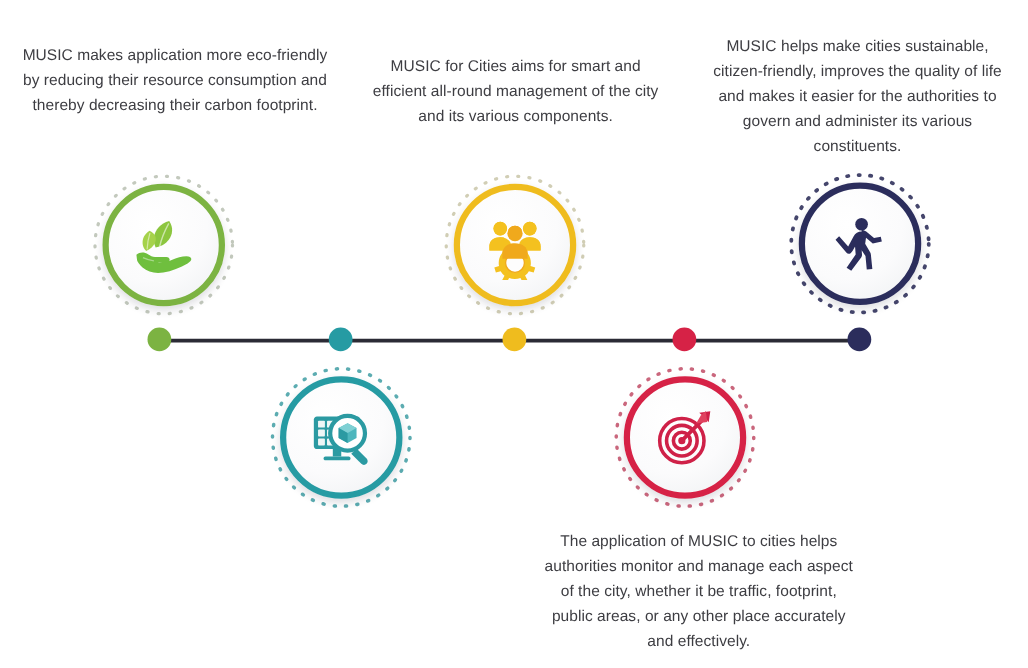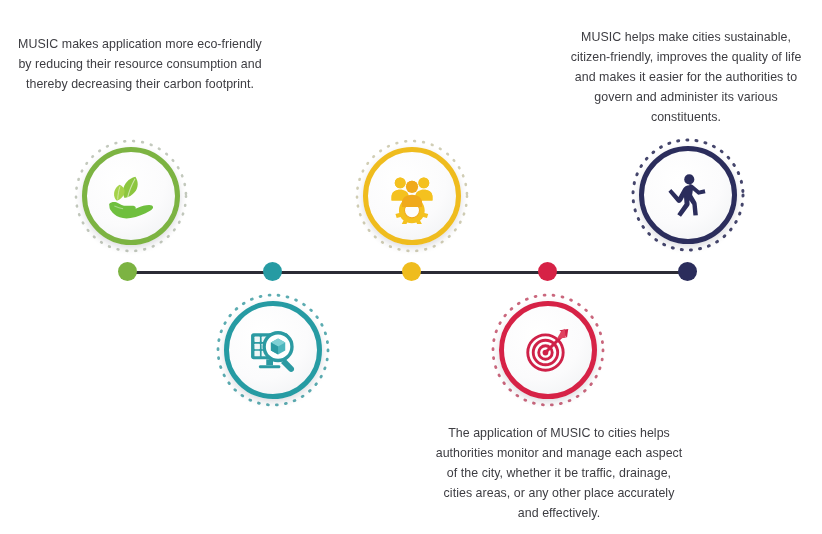--- a/index.html
+++ b/index.html
@@ -82,25 +82,26 @@
     letter-spacing: 0.05px;
   }
 </style>
 </head>
 <body>
 
 <div id="stage">
 
   <div class="caption" style="left:14px; top:34px; width:252px;">MUSIC makes application more eco-friendly by reducing their resource consumption and thereby decreasing their carbon footprint.</div>
 
+  <div class="caption" style="left:290px; top:43px; width:245px;">MUSIC for Cities aims for smart and efficient all-round management of the city and its various components.</div>
 
   <div class="caption" style="left:562px; top:27px; width:248px;">MUSIC helps make cities sustainable, citizen-friendly, improves the quality of life and makes it easier for the authorities to govern and administer its various constituents.</div>
 
 
-  <div class="caption" style="left:434px; top:423px; width:250px;">The application of MUSIC to cities helps authorities monitor and manage each aspect of the city, whether it be traffic, drainage, cities areas, or any other place accurately and effectively.</div>
+  <div class="caption" style="left:434px; top:423px; width:250px;">The application of MUSIC to cities helps authorities monitor and manage each aspect of the city, whether it be traffic, footprint, public areas, or any other place accurately and effectively.</div>
 
   <div class="timeline-line" style="left:128px; top:271px; width:560px;"></div>
 
   <div class="timeline-dot" style="left:118px; top:262px; background:#7cb342;"></div>
   <div class="timeline-dot" style="left:263px; top:262px; background:#269ba3;"></div>
   <div class="timeline-dot" style="left:402px; top:262px; background:#efbc1e;"></div>
   <div class="timeline-dot" style="left:538px; top:262px; background:#d62246;"></div>
   <div class="timeline-dot" style="left:678px; top:262px; background:#2b2d5c;"></div>
 
   <div class="node" style="left:82px; top:147px;">

